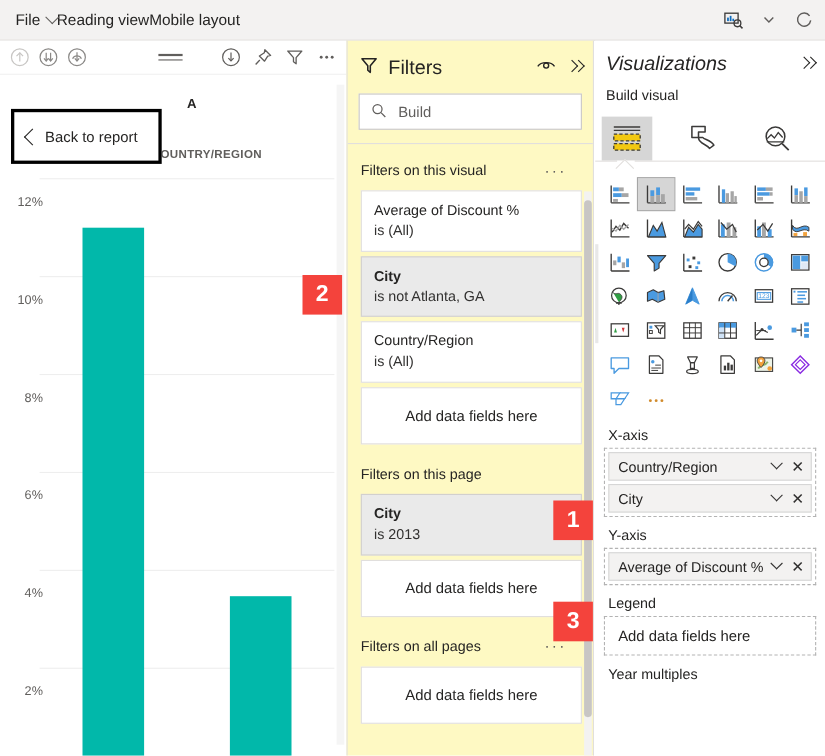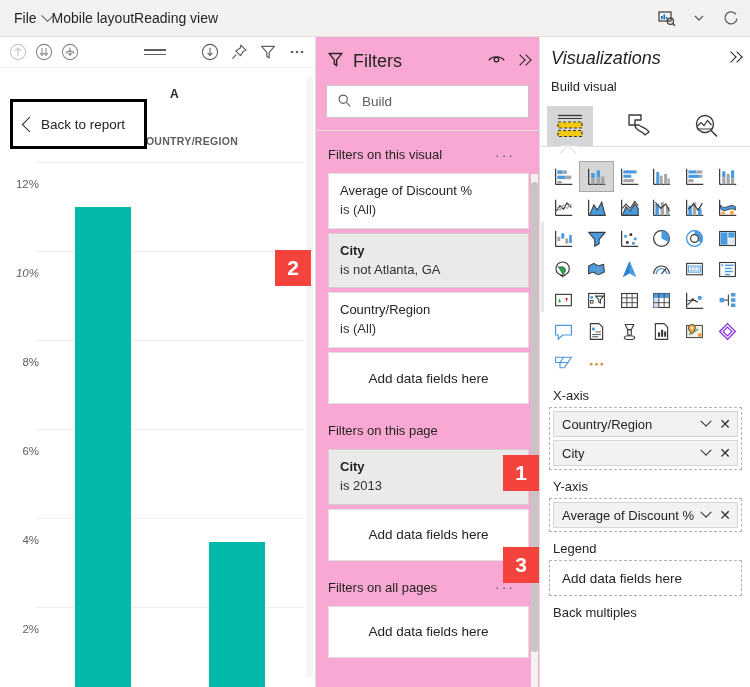--- a/index.html
+++ b/index.html
@@ -97,21 +97,21 @@
   }
   .back-chev {
     display: inline-block; width: 11px; height: 11px;
     border-left: 1.6px solid #252423; border-bottom: 1.6px solid #252423;
     transform: rotate(45deg); margin-left: 3px;
   }
 
   
   .filters-pane {
     position: absolute; left: 315px; top: 37px; width: 225px; height: 650px;
-    background: #f9a8d4; border-left: 1px solid #e1dfdd; border-right: 1px solid #e1dfdd;
+    background: #fef9c3; border-left: 1px solid #e1dfdd; border-right: 1px solid #e1dfdd;
     overflow: hidden;
   }
   .filters-head {
     position: relative; height: 48px; display: flex; align-items: center;
     padding: 0 10px; gap: 8px;
   }
   .filters-title { font-size: 18px; color: #252423; }
   .filters-head-actions { position: absolute; right: 8px; display: flex; align-items: center; gap: 10px; }
   .dblchev {
     position: relative; width: 15px; height: 14px;
@@ -241,24 +241,24 @@
 <body>
 
 <div id="app">
 
   <div class="topbar">
     <div class="topbar-item">
       <span>File</span>
       <span class="chev"></span>
     </div>
     <div class="topbar-item">
+      <span>Reading view</span>
+    </div>
+    <div class="topbar-item">
       <span>Mobile layout</span>
-    </div>
-    <div class="topbar-item">
-      <span>Reading view</span>
     </div>
 
     <div class="topbar-right">
       <div class="tb-icon">
         <svg width="20" height="20" viewBox="0 0 20 20">
           <rect x="2" y="4" width="12" height="9" fill="none" stroke="#3b3a39" stroke-width="1.2"></rect>
           <rect x="4" y="8" width="1.6" height="3.2" fill="#0f6cbd"></rect>
           <rect x="6.4" y="6.4" width="1.6" height="4.8" fill="#0f6cbd"></rect>
           <rect x="8.8" y="9" width="1.6" height="2.2" fill="#0f6cbd"></rect>
           <circle cx="13.4" cy="13.2" r="3.1" fill="none" stroke="#3b3a39" stroke-width="1.2"></circle>
@@ -352,21 +352,21 @@
 
       <div id="yaxis">
           <div class="ylabel" style="top: 490px;">2%</div>
           <div class="gridline" style="top: 490px;"></div>
           <div class="ylabel" style="top: 401px;">4%</div>
           <div class="gridline" style="top: 401px;"></div>
           <div class="ylabel" style="top: 312px;">6%</div>
           <div class="gridline" style="top: 312px;"></div>
           <div class="ylabel" style="top: 223px;">8%</div>
           <div class="gridline" style="top: 223px;"></div>
-          <div class="ylabel" style="top: 134px; font-style: italic;">10%</div>
+          <div class="ylabel" style="top: 134px;">10%</div>
           <div class="gridline" style="top: 134px;"></div>
           <div class="ylabel" style="top: 45px;">12%</div>
           <div class="gridline" style="top: 45px;"></div>
         </div>
       <div id="bars">
           <div class="bar" title="Mexico 11%" style="left: 75px; top: 89.5px; width: 56px; height: 489.5px; background: rgb(1, 184, 170);"></div>
           <div class="bar" title="USA 3.45%" style="left: 209px; top: 425.475px; width: 56px; height: 153.525px; background: rgb(1, 184, 170);"></div>
         </div>
       <div id="xaxis"></div>
     </div>
@@ -828,21 +828,21 @@
           <div class="field-pill">
             <span class="pname">Average of Discount %</span>
             <span class="pill-chev"></span>
             <span class="pill-x">✕</span>
           </div>
         </div>
         <div class="well-label">Legend</div>
         <div class="well">
           <div class="well-empty">Add data fields here</div>
         </div>
-        <div class="well-label">Back multiples</div>
+        <div class="well-label">Year multiples</div>
       </div>
 
     <div class="viz-scroll-edge"></div>
   </div>
 
   <div class="badge" style="left:275px; top:250px;">2</div>
   <div class="badge" style="left:503px; top:455px;">1</div>
   <div class="badge" style="left:503px; top:547px;">3</div>
 
 </div>

